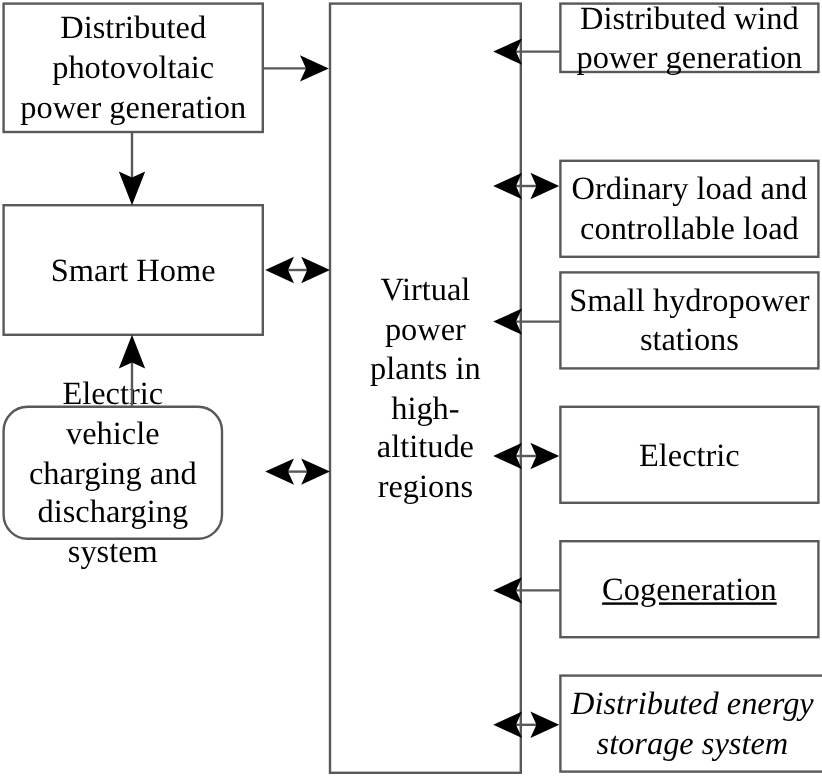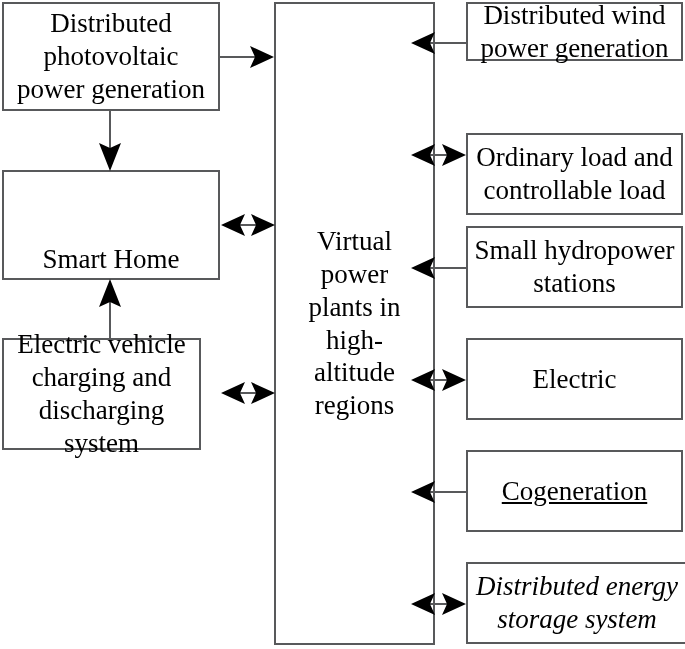--- a/index.html
+++ b/index.html
@@ -28,22 +28,22 @@
     font-size: 27px;
     line-height: 1.22;
     padding: 2px 6px;
   }
   .node .label {
     display: block;
     width: 100%;
   }
   
   #node-pv      { left: 2px;   top: 2px;   width: 218px; height: 109px; }
-  #node-smart   { left: 2px;   top: 170px; width: 218px; height: 110px; align-items: flex-end; }
-  #node-ev      { left: 2px;   top: 338px; width: 199px; height: 112px; }
+  #node-smart   { left: 2px;   top: 170px; width: 218px; height: 110px; }
+  #node-ev      { left: 2px;   top: 338px; width: 184px; height: 112px; border-radius: 21px; }
   
   #node-vpp     { left: 274px; top: 2px;   width: 161px; height: 643px; }
   #node-vpp .label { padding: 0 4px; }
   
   #node-wind    { left: 466px; top: 2px;   width: 217px; height: 59px; }
   #node-load    { left: 466px; top: 113px; width: 217px; height: 82px; margin-top: 20px; }
   #node-hydro   { left: 466px; top: 226px; width: 217px; height: 82px; }
   #node-micro   { left: 466px; top: 338px; width: 217px; height: 82px; }
   #node-cogen   { left: 466px; top: 450px; width: 217px; height: 82px; text-decoration: underline; }
   #node-storage { left: 466px; top: 562px; width: 222px; height: 82px; font-style: italic; }

